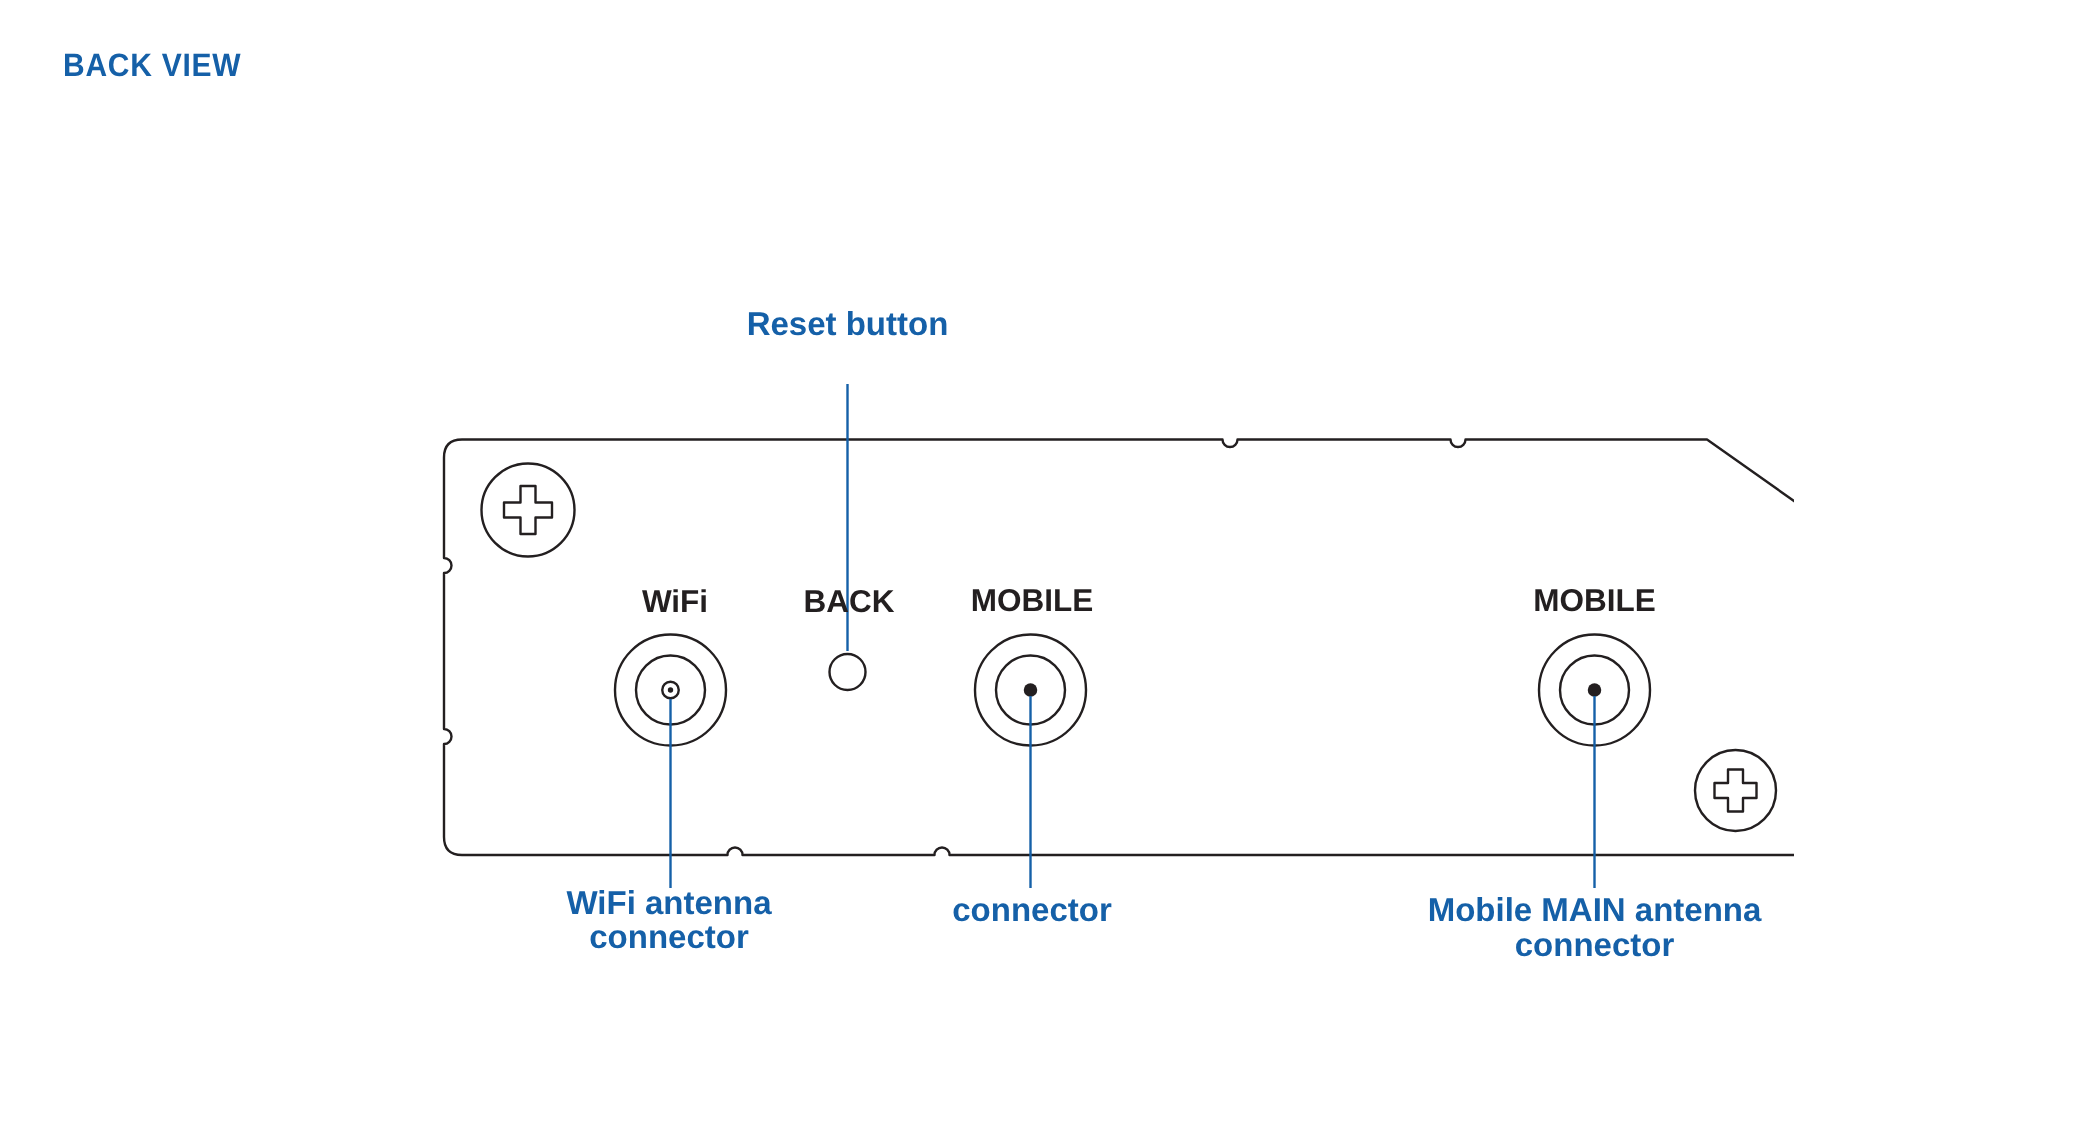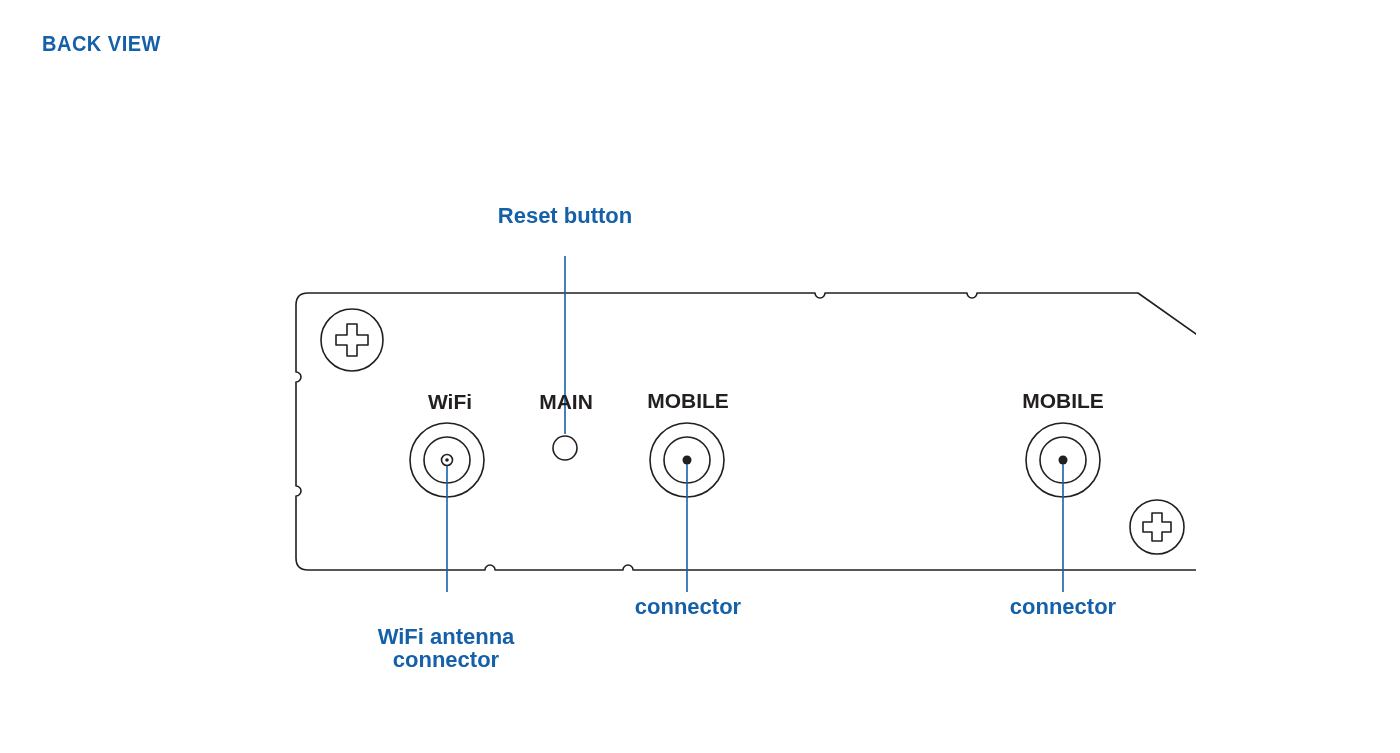--- a/index.html
+++ b/index.html
@@ -133,32 +133,33 @@
       <circle class="dot" cx="1063" cy="460" r="4.5"></circle>
     </g>
 
     <line class="lead" x1="565" y1="256" x2="565" y2="434"></line>
     <line class="lead" x1="447" y1="466" x2="447" y2="592"></line>
     <line class="lead" x1="687" y1="464" x2="687" y2="592"></line>
     <line class="lead" x1="1063" y1="464" x2="1063" y2="592"></line>
   </svg>
 
   <div class="panel-label" style="left:450px; top:390px;">WiFi</div>
-  <div class="panel-label" style="left:566px; top:390px;">MAIN</div>
+  <div class="panel-label" style="left:566px; top:390px;">BACK</div>
   <div class="panel-label" style="left:688px; top:389px;">MOBILE</div>
   <div class="panel-label" style="left:1063px; top:389px;">MOBILE</div>
 
   <div class="callout" style="left:565px; top:204px;">Reset button</div>
 
-  <div class="callout" style="left:446px; top:625px;">
+  <div class="callout" style="left:446px; top:590px;">
     <div>WiFi antenna</div>
     <div>connector</div>
   </div>
 
   <div class="callout" style="left:688px; top:595px;">
     <div>connector</div>
   </div>
 
   <div class="callout" style="left:1063px; top:595px;">
+    <div>Mobile MAIN antenna</div>
     <div>connector</div>
   </div>
 
 </div>
 
 </body></html>

